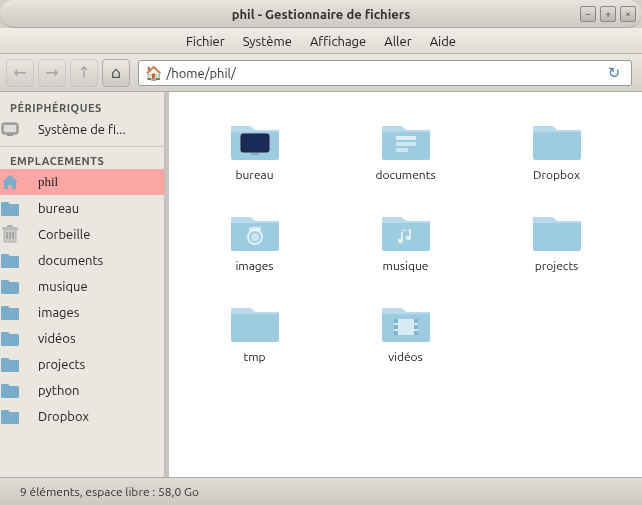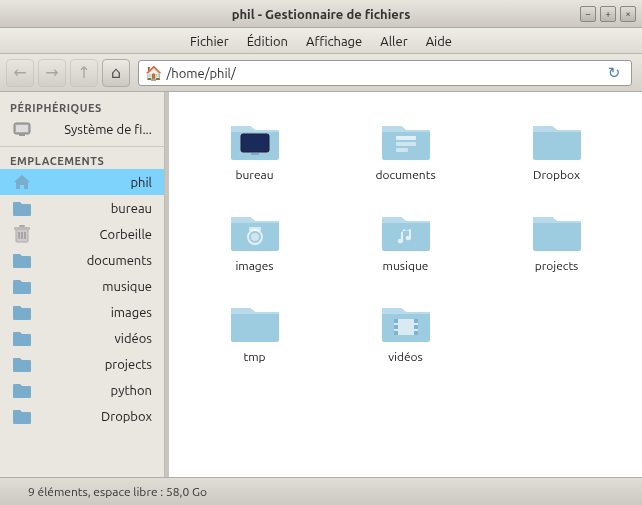--- a/index.html
+++ b/index.html
@@ -8,20 +8,21 @@
     
     .titlebar {
       background: linear-gradient(to bottom, #e8e4de, #cdc9c2);
       border-bottom: 1px solid #aaa;
       height: 28px;
       display: flex;
       align-items: center;
       justify-content: center;
       position: relative;
       padding: 0 8px;
+      border-radius: 14px;
     }
     .titlebar-title {
       font-size: 13px;
       font-weight: bold;
       color: #333;
     }
     .titlebar-controls {
       position: absolute;
       right: 6px;
       display: flex;
@@ -117,29 +118,28 @@
       font-size: 11px;
       font-weight: bold;
       color: #555;
       padding: 4px 10px 2px 10px;
       letter-spacing: 0.5px;
       text-transform: uppercase;
     }
     .sidebar-item {
       display: flex;
       align-items: center;
-      padding: 3px 12px;
+      padding: 3px 0;
       cursor: pointer;
       border-radius: 0;
-      gap: 6px;
+      gap: 18px;
       color: #222;
       font-size: 13px;
-      justify-content: space-between;
-    }
-    .sidebar-item.active { background: #7dd3fc; }
+    }
+    .sidebar-item.active { background: #fca5a5; font-family: Liberation Serif, serif; }
     .sidebar-icon {
       width: 20px; height: 20px;
       display: flex; align-items: center; justify-content: center;
       font-size: 15px;
       flex-shrink: 0;
     }
     
     .icon-folder { color: #7aaccc; }
     .icon-home { color: #7aaccc; }
     .icon-trash { color: #999; }
@@ -186,21 +186,21 @@
       max-width: 90px;
     }
 
     
     .statusbar {
       height: 28px;
       background: linear-gradient(to bottom, #e0dcd6, #ccc8c2);
       border-top: 1px solid #b0acaa;
       display: flex;
       align-items: center;
-      padding: 0 28px;
+      padding: 0 20px;
       font-size: 12px;
       color: #333;
     }
 
     
     .sidebar::-webkit-scrollbar { width: 6px; }
     .sidebar::-webkit-scrollbar-track { background: #e0dcd6; }
     .sidebar::-webkit-scrollbar-thumb { background: #b0acaa; border-radius: 3px; }
     .content-area::-webkit-scrollbar { width: 8px; }
     .content-area::-webkit-scrollbar-track { background: #f0f0f0; }
@@ -227,21 +227,21 @@
   <span class="titlebar-title">phil - Gestionnaire de fichiers</span>
   <div class="titlebar-controls">
     <div class="titlebar-btn">−</div>
     <div class="titlebar-btn">+</div>
     <div class="titlebar-btn">×</div>
   </div>
 </div>
 
 <div class="menubar">
   <div class="menubar-item">Fichier</div>
-  <div class="menubar-item">Édition</div>
+  <div class="menubar-item">Système</div>
   <div class="menubar-item">Affichage</div>
   <div class="menubar-item">Aller</div>
   <div class="menubar-item">Aide</div>
 </div>
 
 <div class="toolbar">
   <div class="toolbar-btn disabled">
     <span>←</span>
   </div>
   <div class="toolbar-btn disabled">

